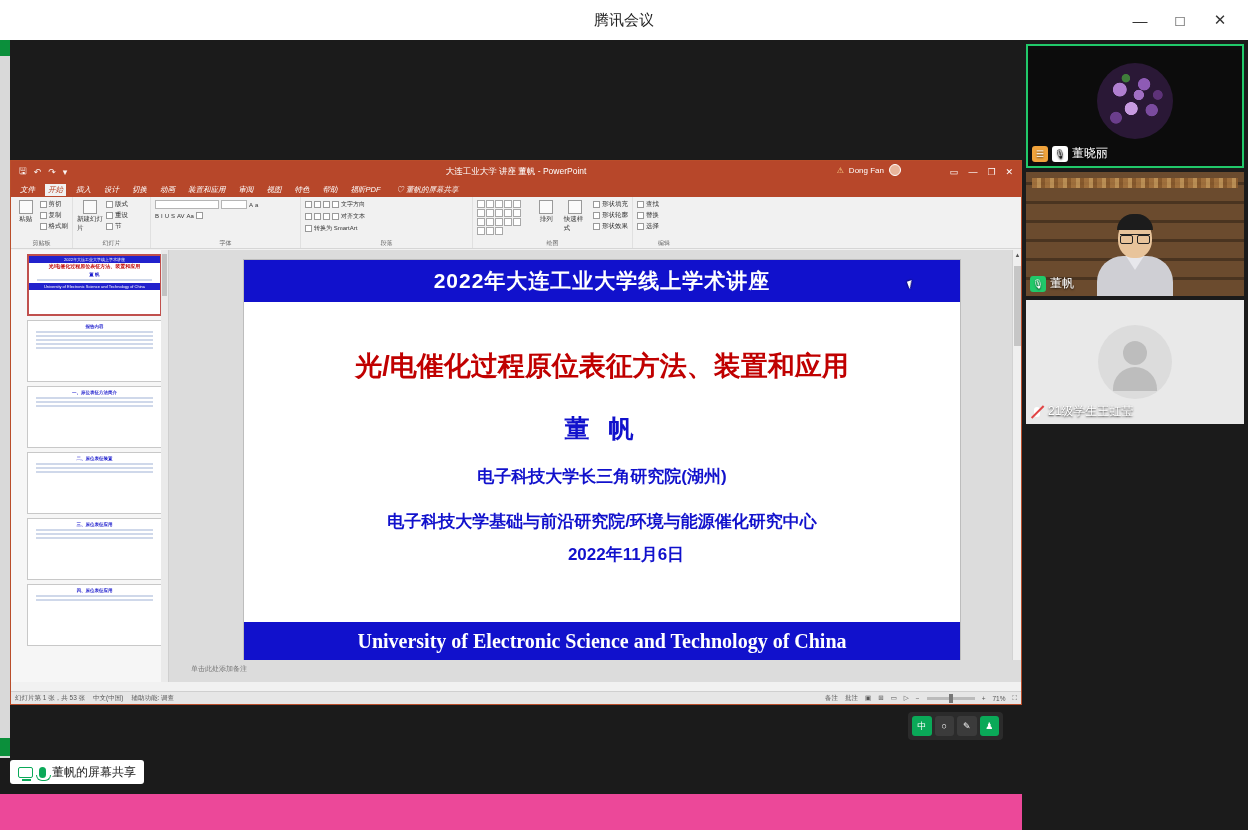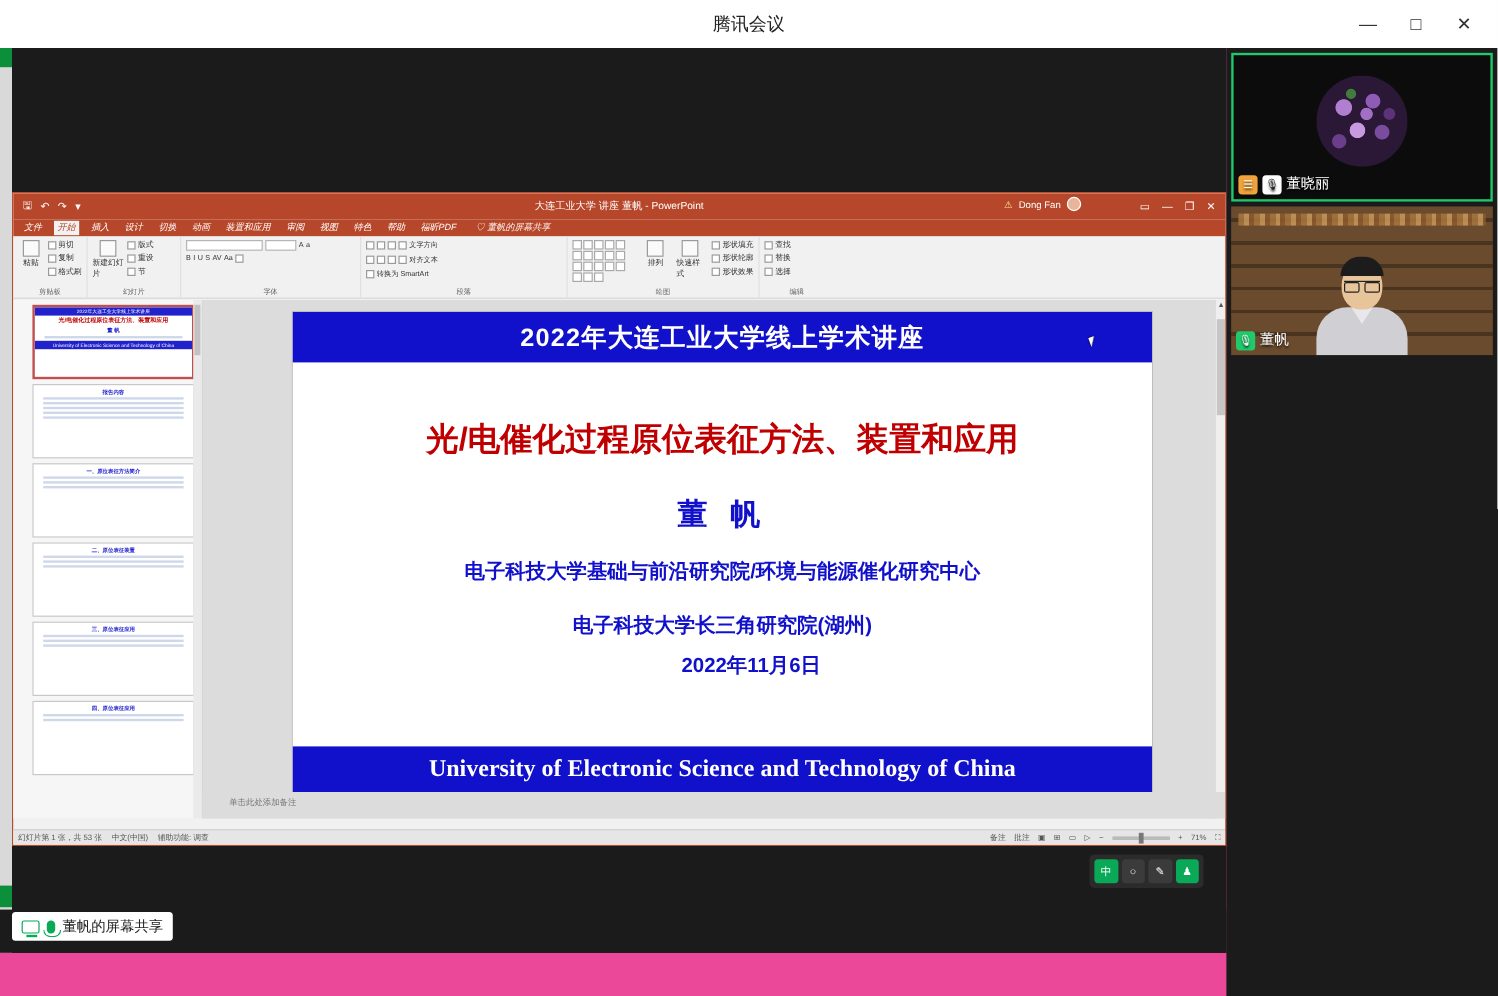--- a/index.html
+++ b/index.html
@@ -713,22 +713,22 @@
           <div class="thumb-scroll">
             <div class="bar"></div>
           </div>
         </div>
 
         <div class="editarea">
           <div class="slide">
             <div class="slide-band top">2022年大连工业大学线上学术讲座</div>
             <div class="slide-red">光/电催化过程原位表征方法、装置和应用</div>
             <div class="slide-name">董 帆</div>
+            <div class="slide-org">电子科技大学长三角研究院(湖州)</div>
             <div class="slide-org">电子科技大学基础与前沿研究院/环境与能源催化研究中心</div>
-            <div class="slide-org">电子科技大学长三角研究院(湖州)</div>
             <div class="slide-date">2022年11月6日</div>
             <div class="slide-band bottom">University of Electronic Science and Technology of China</div>
           </div>
           <div class="edit-scroll">
             <div class="arrow up">▲</div>
             <div class="bar"></div>
             <div class="arrow dn">▼</div>
           </div>
         </div>
 
@@ -799,14 +799,24 @@
       </div>
       <div class="tile-label">
         <span class="badge-mic" style="background:#21c96a;color:#fff;">🎙</span>
         <span>董帆</span>
       </div>
     </div>
 
 
 
 
+    <div class="tile t-grey">
+      <div class="grey-person"></div>
+      <div class="tile-label">
+        <span class="mic-muted">
+            <span class="body"></span>
+            <span class="slash"></span>
+          </span>
+        <span>21级学生王虹莹</span>
+      </div>
+    </div>
   </div>
 </div>
 
 </body></html>

